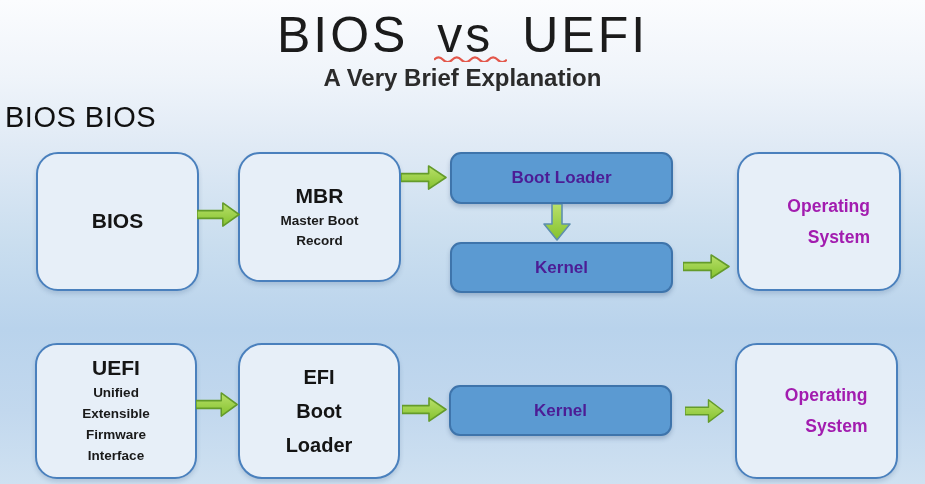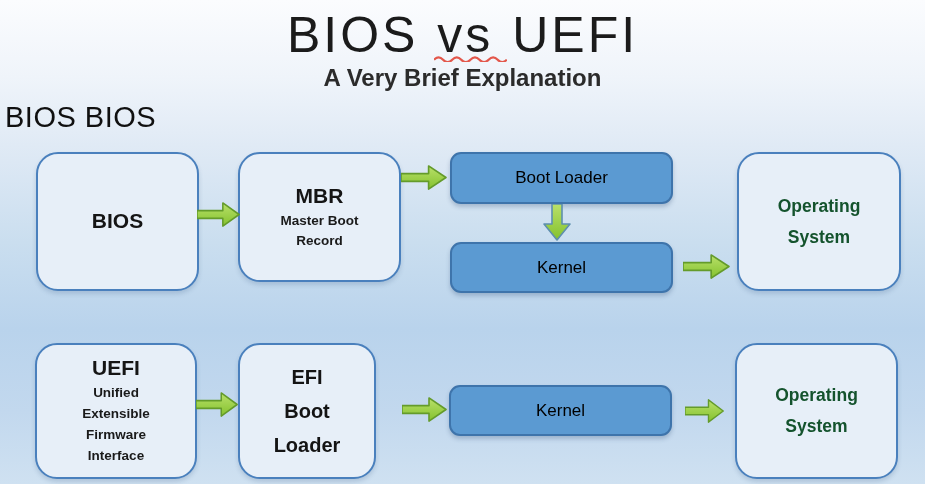--- a/index.html
+++ b/index.html
@@ -12,21 +12,21 @@
     background:linear-gradient(180deg,
       #fbfcfe 0%, #eff4fa 16%, #e0eaf5 30%,
       #cadeef 50%, #b9d3ec 68%, #c2d8ee 85%, #cfe1f1 100%);
   }
   .title{
     position:absolute; left:0; top:6px; width:100%;
     text-align:center; font-size:50px; font-weight:400;
     letter-spacing:3px; color:#1b1b1b; white-space:nowrap;
   }
   .title .word{display:inline-block;}
-  .title .vs-wrap{position:relative; display:inline-block; margin:0 2px;}
+  .title .vs-wrap{position:relative; display:inline-block; margin:0 12px;}
   .squiggle{position:absolute; left:-3px; bottom:2px; width:130%; height:7px;}
   .subtitle{
     position:absolute; left:0; top:64px; width:100%;
     text-align:center; font-size:24px; font-weight:600; color:#2b2b2b;
   }
   .section-heading{
     position:absolute; left:5px; font-size:29px; font-weight:400;
     color:#101010; letter-spacing:0.5px; white-space:nowrap;
   }
   .box{
@@ -44,23 +44,23 @@
   .box.dark{
     background:var(--box-dark-fill,#5b9ad2);
     border:2px solid var(--box-dark-border,#3e74ab);
     border-radius:11px;
     box-shadow:0 3px 4px rgba(60,90,130,0.30);
   }
   .box-title{font-size:21px; font-weight:700; line-height:1.25; color:#151515;}
   .box-sub{font-size:13.5px; font-weight:700; line-height:1.5; color:#1a1a1a; margin-top:2px;}
   .box-sub.narrow{max-width:78px; line-height:1.55;}
   .box-sub.w110{max-width:112px;}
-  .dark-label{font-size:17px; font-weight:400; color:#000000;}
+  .dark-label{font-size:17px; font-weight:700; color:#4c1d95;}
   .big-label{font-size:20px; font-weight:700; line-height:1.7; max-width:80px; color:#141414;}
-  .os-label{font-size:17.5px; font-weight:700; line-height:1.75; max-width:102px; color:#14532d;}
+  .os-label{font-size:17.5px; font-weight:700; line-height:1.75; max-width:102px; color:#a21caf;text-align:right;}
   .arrow{position:absolute;}
   .hidden-defs{position:absolute; width:0; height:0;}
 </style>
 </head>
 <body>
 
 <div class="slide">
 
   <svg class="hidden-defs" aria-hidden="true">
     <defs>
@@ -108,21 +108,21 @@
 
   <div class="box light" style="left:737px; top:152px; width:164px; height:139px;">
     <div class="os-label">Operating System</div>
   </div>
 
   <div class="box light" style="left:35px; top:343px; width:162px; height:136px;">
     <div class="box-title">UEFI</div>
     <div class="box-sub narrow">Unified Extensible Firmware Interface</div>
   </div>
 
-  <div class="box light" style="left:238px; top:343px; width:138px; height:136px;">
+  <div class="box light" style="left:238px; top:343px; width:162px; height:136px;border-radius:24px;">
     <div class="big-label">EFI Boot Loader</div>
   </div>
 
   <div class="box dark" style="left:449px; top:385px; width:223px; height:51px;">
     <div class="dark-label">Kernel</div>
   </div>
 
   <div class="box light" style="left:735px; top:343px; width:163px; height:136px;">
     <div class="os-label">Operating System</div>
   </div>

